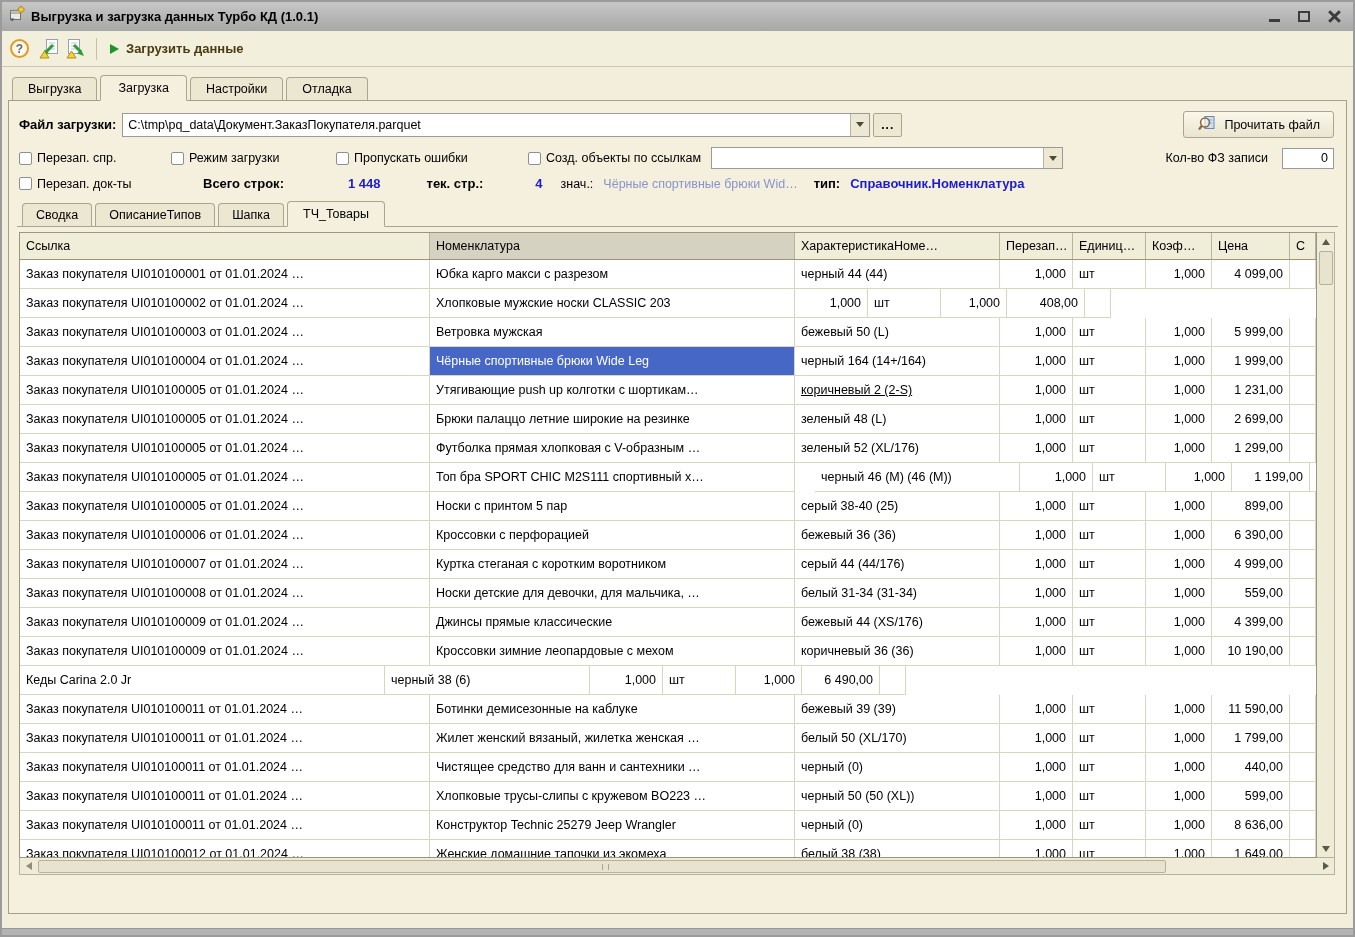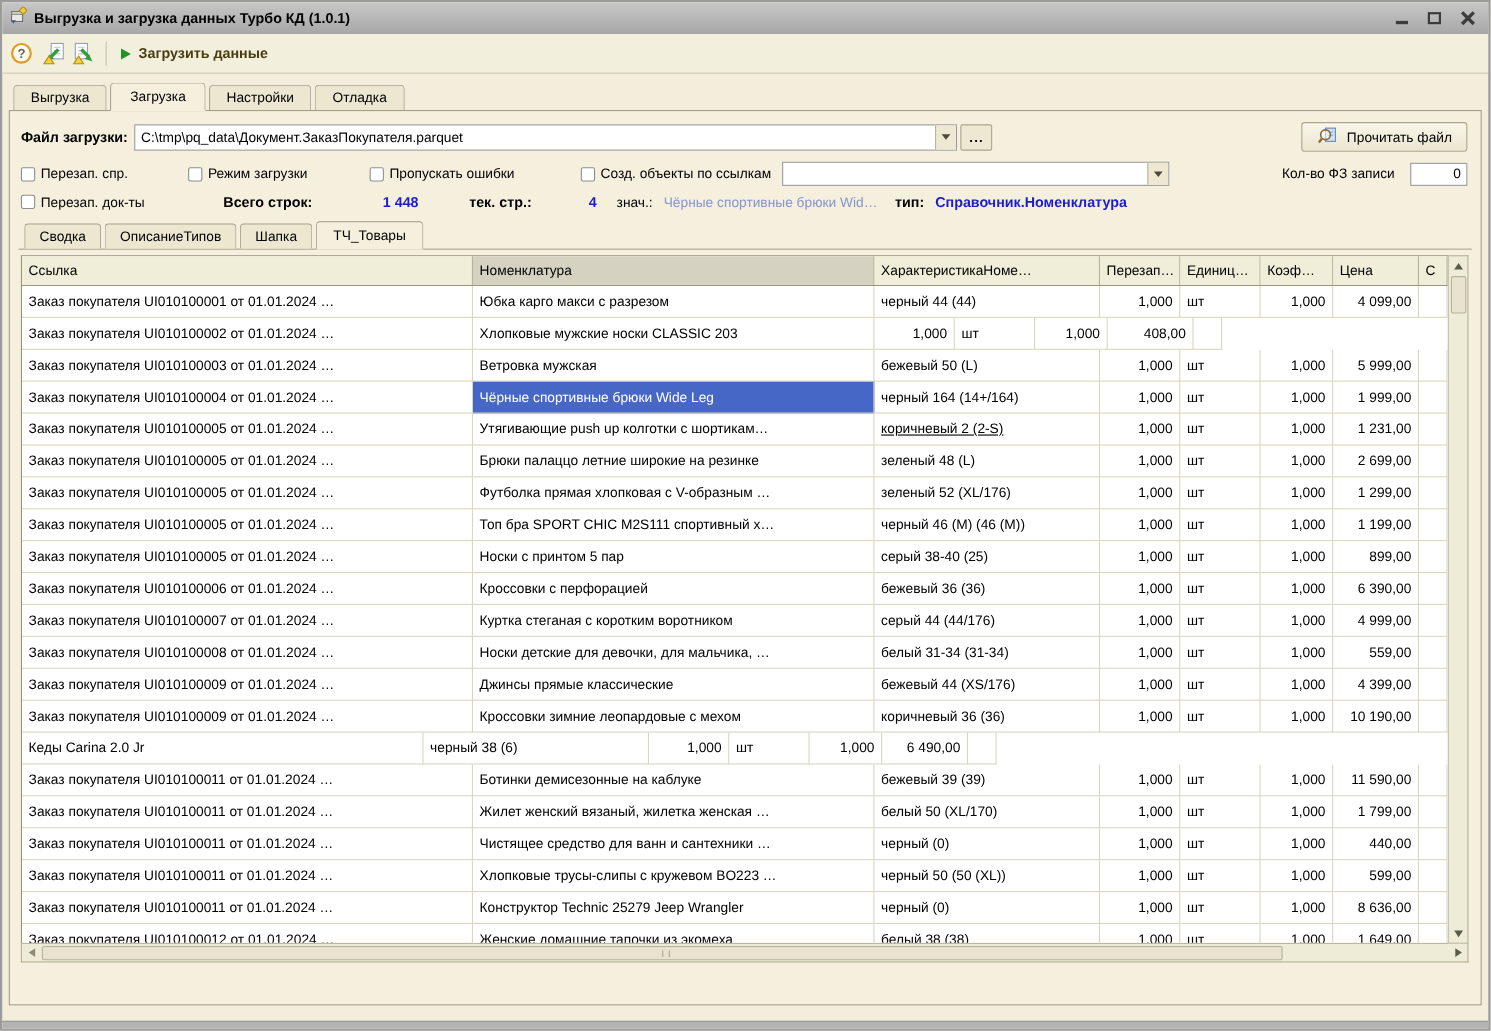--- a/index.html
+++ b/index.html
@@ -351,21 +351,21 @@
                 <div class="tcell al-left" style="width: 205px;">зеленый 52 (XL/176)</div>
                 <div class="tcell al-right" style="width: 73px;">1,000</div>
                 <div class="tcell al-left" style="width: 73px;">шт</div>
                 <div class="tcell al-right" style="width: 66px;">1,000</div>
                 <div class="tcell al-right" style="width: 78px;">1 299,00</div>
                 <div class="tcell al-left" style="width: 26px;"></div>
               </div>
               <div class="trow">
                 <div class="tcell al-left" style="width: 410px;">Заказ покупателя UI010100005 от 01.01.2024 …</div>
                 <div class="tcell al-left" style="width: 365px;">Топ бра SPORT CHIC M2S111 спортивный х…</div>
-                <div class="tcell al-left" style="width: 205px;">черный 46 (M) (46 (M))</div>
+                <div class="tcell al-left" style="width: 205px; margin-left: 20px;">черный 46 (M) (46 (M))</div>
                 <div class="tcell al-right" style="width: 73px;">1,000</div>
                 <div class="tcell al-left" style="width: 73px;">шт</div>
                 <div class="tcell al-right" style="width: 66px;">1,000</div>
                 <div class="tcell al-right" style="width: 78px;">1 199,00</div>
                 <div class="tcell al-left" style="width: 26px;"></div>
               </div>
               <div class="trow">
                 <div class="tcell al-left" style="width: 410px;">Заказ покупателя UI010100005 от 01.01.2024 …</div>
                 <div class="tcell al-left" style="width: 365px;">Носки с принтом 5 пар</div>
                 <div class="tcell al-left" style="width: 205px;">серый 38-40 (25)</div>

